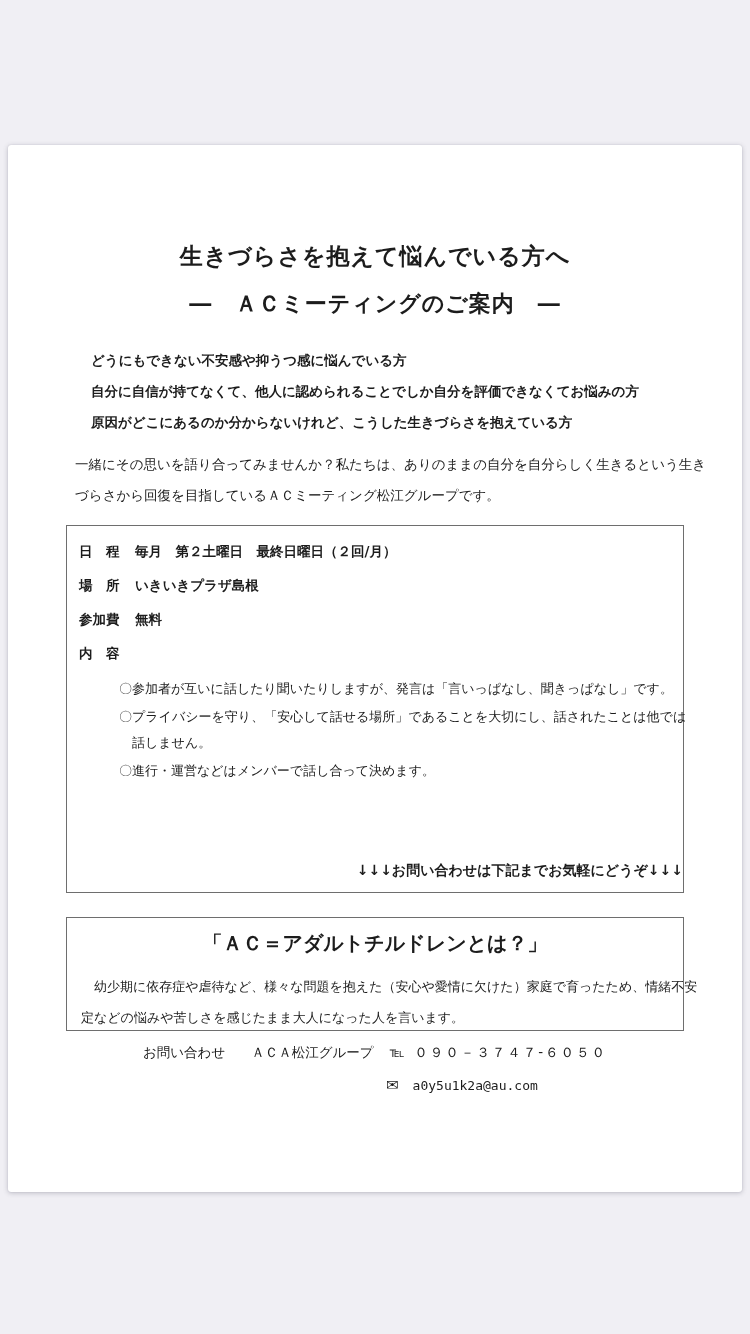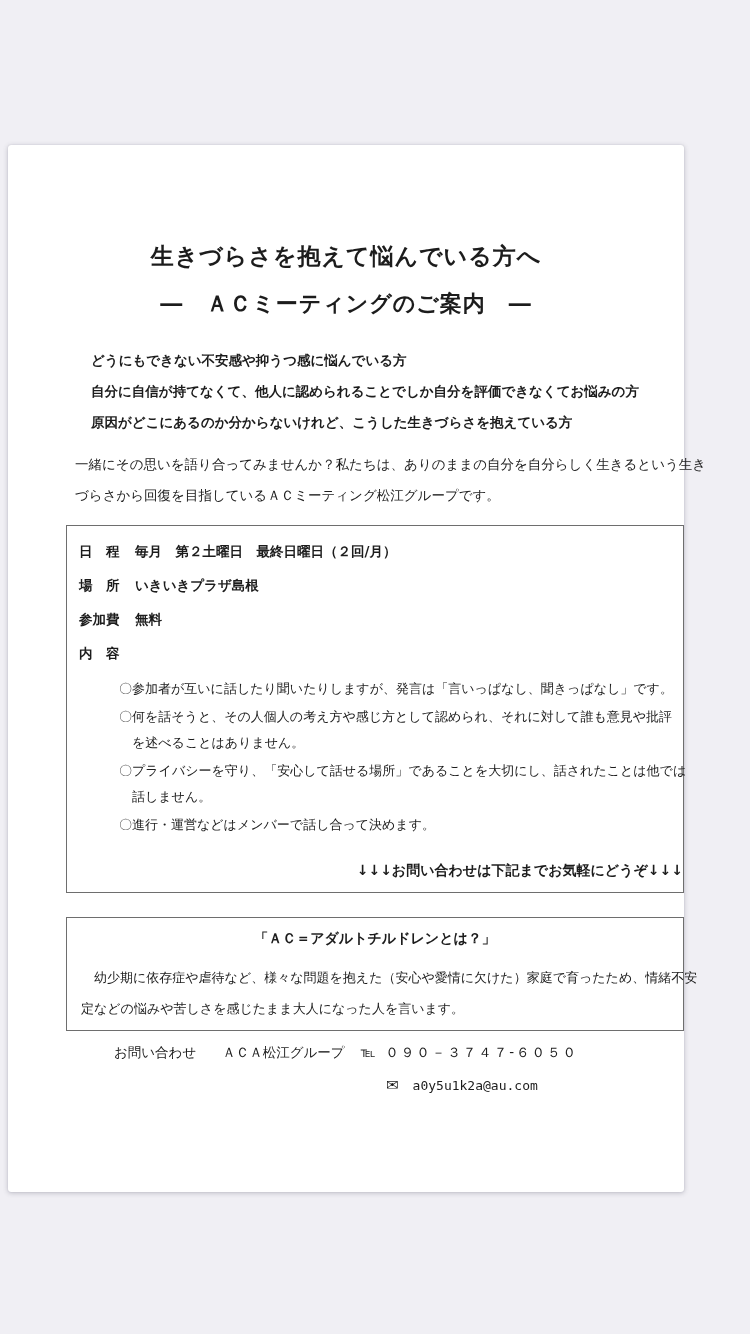--- a/index.html
+++ b/index.html
@@ -7,21 +7,21 @@
   body {
     background:#f0eff4;
     font-family:"DejaVu Sans","Liberation Sans",sans-serif;
     color:#1c1c1c;
     position:relative;
     overflow:hidden;
   }
   .page {
     position:absolute;
     left:8px; top:145px;
-    width:676px; height:1047px;
+    width:734px; height:1047px;
     background:#ffffff;
     border-radius:3px;
     box-shadow:0 1px 5px rgba(70,70,90,0.30), 0 0 1px rgba(70,70,90,0.25);
   }
   .flyer-title {
     position:absolute; top:96px; left:0; right:0;
     text-align:center;
     font-size:23px; font-weight:700;
     letter-spacing:1px;
     white-space:nowrap;
@@ -79,21 +79,21 @@
     white-space:nowrap;
   }
   .ac-box {
     position:absolute; top:772px; left:58px;
     width:618px; height:114px;
     border:1px solid #6e6e6e;
     padding:10px 14px;
   }
   .ac-title {
     text-align:center;
-    font-size:14px; font-weight:700;
+    font-size:20px; font-weight:700;
     margin-top:2px;
     white-space:nowrap;
   }
   .ac-body { margin-top:14px; }
   .ac-body .line {
     font-size:13px; font-weight:400;
     line-height:31px;
     white-space:nowrap;
   }
   .contact-line {
@@ -148,24 +148,20 @@
     </div>
     <div class="sch-row">
       <span class="sch-label">内　容</span><span class="sch-value"></span>
     </div>
 
     <div class="bullets">
       <div class="b-group">
         <div class="b-line">〇参加者が互いに話したり聞いたりしますが、発言は「言いっぱなし、聞きっぱなし」です。</div>
       </div>
       <div class="b-group">
-        <div class="b-line">〇何を話そうと、その人個人の考え方や感じ方として認められ、それに対して誰も意見や批評</div>
-        <div class="b-line b-cont">を述べることはありません。</div>
-      </div>
-      <div class="b-group">
         <div class="b-line">〇プライバシーを守り、「安心して話せる場所」であることを大切にし、話されたことは他では</div>
         <div class="b-line b-cont">話しません。</div>
       </div>
       <div class="b-group">
         <div class="b-line">〇進行・運営などはメンバーで話し合って決めます。</div>
       </div>
     </div>
 
     <div class="cta-line">↓↓↓お問い合わせは下記までお気軽にどうぞ↓↓↓</div>
   </div>

